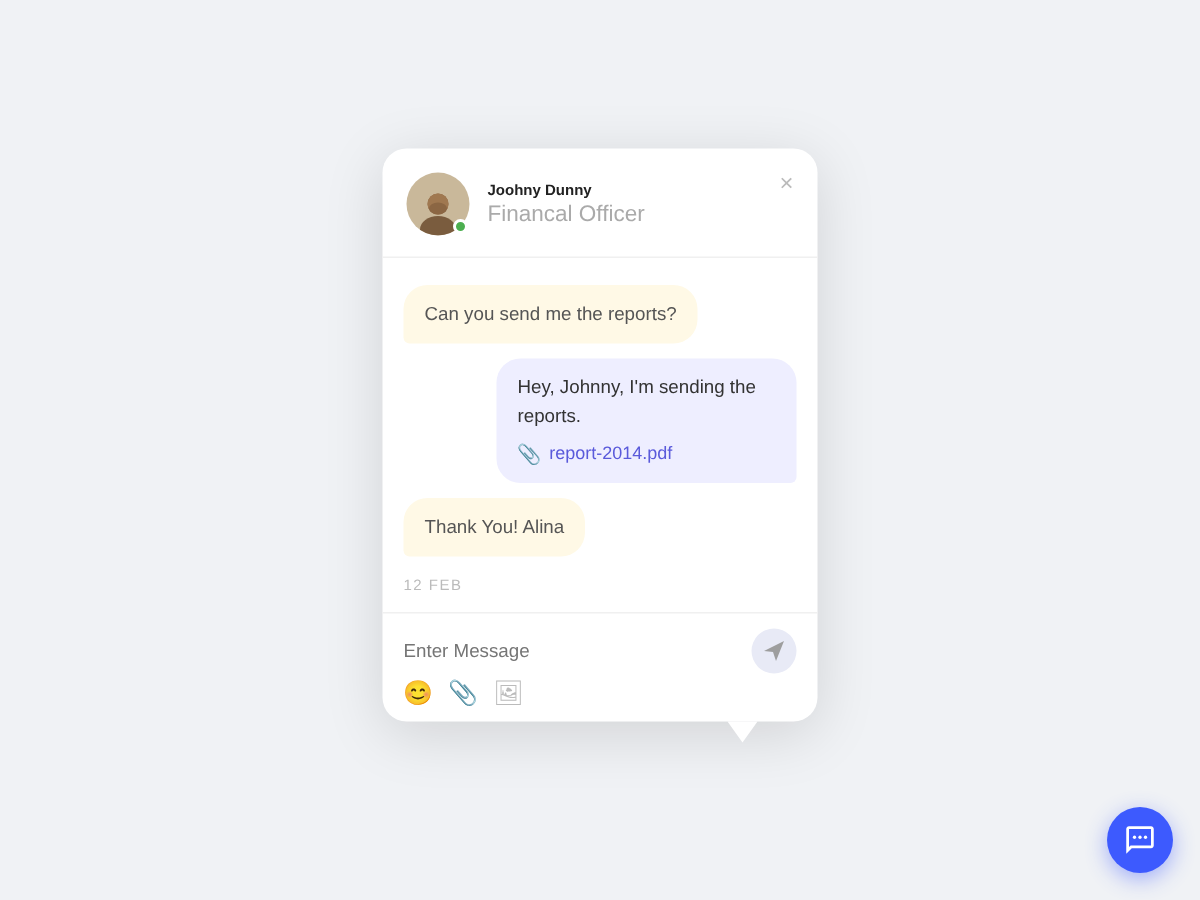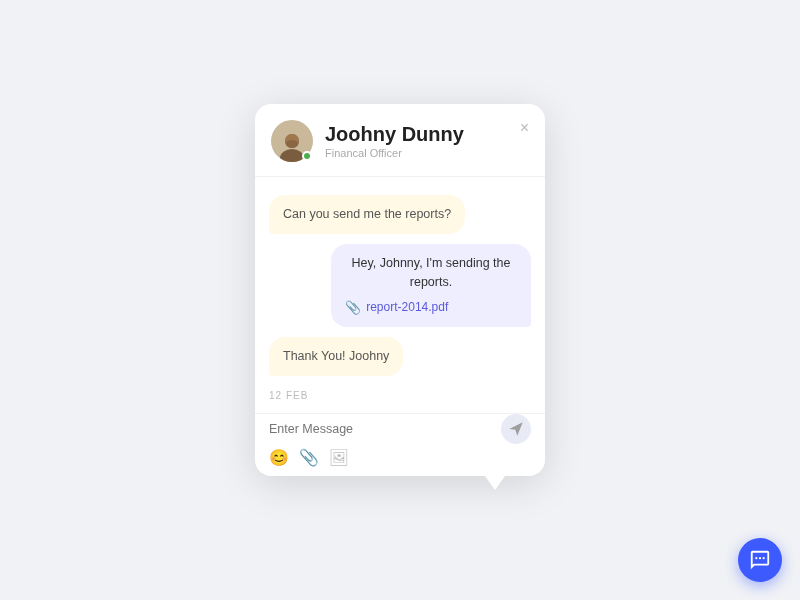--- a/index.html
+++ b/index.html
@@ -69,27 +69,27 @@
       background: #4caf50;
       border-radius: 50%;
       border: 2px solid #fff;
     }
 
     .header-info {
       flex: 1;
     }
 
     .header-name {
-      font-size: 20px;
+      font-size: 10px;
       font-weight: 700;
       color: #222;
     }
 
     .header-role {
-      font-size: 11px;
+      font-size: 15px;
       color: #aaa;
       margin-top: 1px;
     }
 
     .close-btn {
       position: absolute;
       top: 14px;
       right: 14px;
       background: none;
       border: none;
@@ -122,21 +122,20 @@
       color: #555;
       align-self: flex-start;
       border-bottom-left-radius: 4px;
     }
 
     .bubble-right {
       background: #eeeeff;
       color: #333;
       align-self: flex-end;
       border-bottom-right-radius: 4px;
-      text-align: center;
     }
 
     .attachment {
       display: flex;
       align-items: center;
       gap: 5px;
       margin-top: 6px;
       font-size: 12px;
       color: #5a5adb;
       font-weight: 500;
@@ -149,21 +148,21 @@
     .date-divider {
       font-size: 10px;
       color: #bbb;
       letter-spacing: 1px;
       margin: 4px 0 2px 0;
     }
 
     
     .chat-input-area {
       border-top: 1px solid #f0f0f0;
-      padding: 0 14px 6px 14px;
+      padding: 10px 14px 6px 14px;
     }
 
     .input-row {
       display: flex;
       align-items: center;
       gap: 8px;
     }
 
     .message-input {
       flex: 1;
@@ -290,21 +289,21 @@
 
       <div class="bubble bubble-right">
         <span>Hey, Johnny, I'm sending the reports.</span>
         <div class="attachment">
           <span class="attachment-icon">📎</span>
           <span>report-2014.pdf</span>
         </div>
       </div>
 
       <div class="bubble bubble-left">
-        <span>Thank You! Joohny</span>
+        <span>Thank You! Alina</span>
       </div>
 
       <div class="date-divider">12 FEB</div>
 
     </div>
 
     <div class="chat-input-area">
       <div class="input-row">
         <input type="text" class="message-input" placeholder="Enter Message" style="">
         <button class="send-btn">

